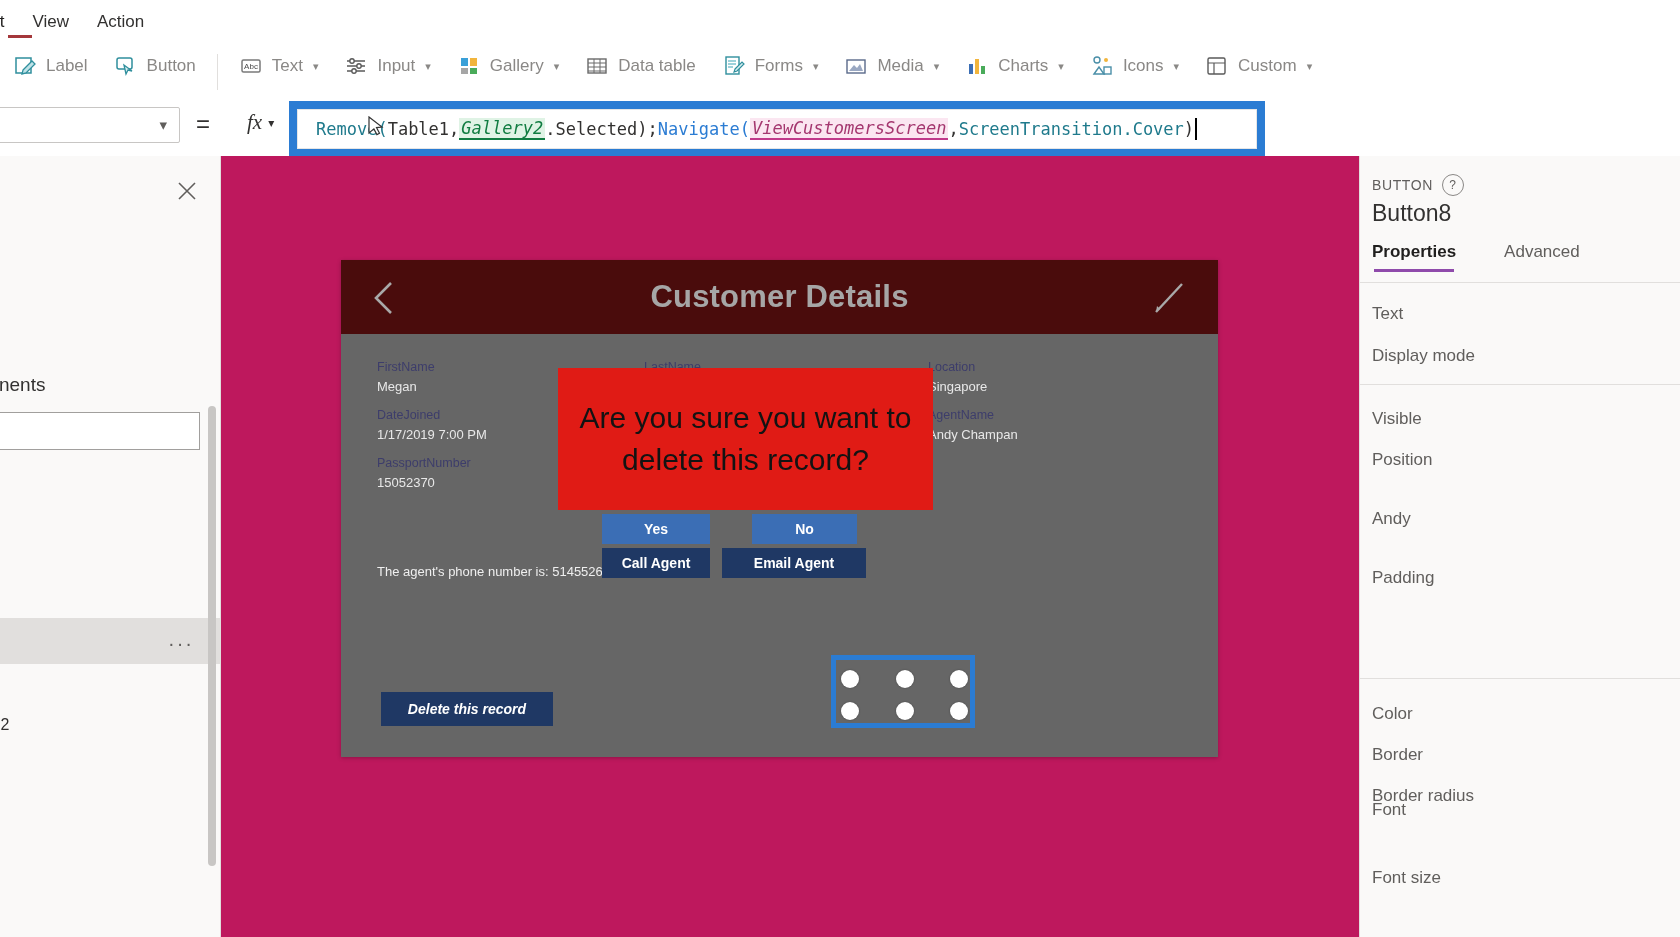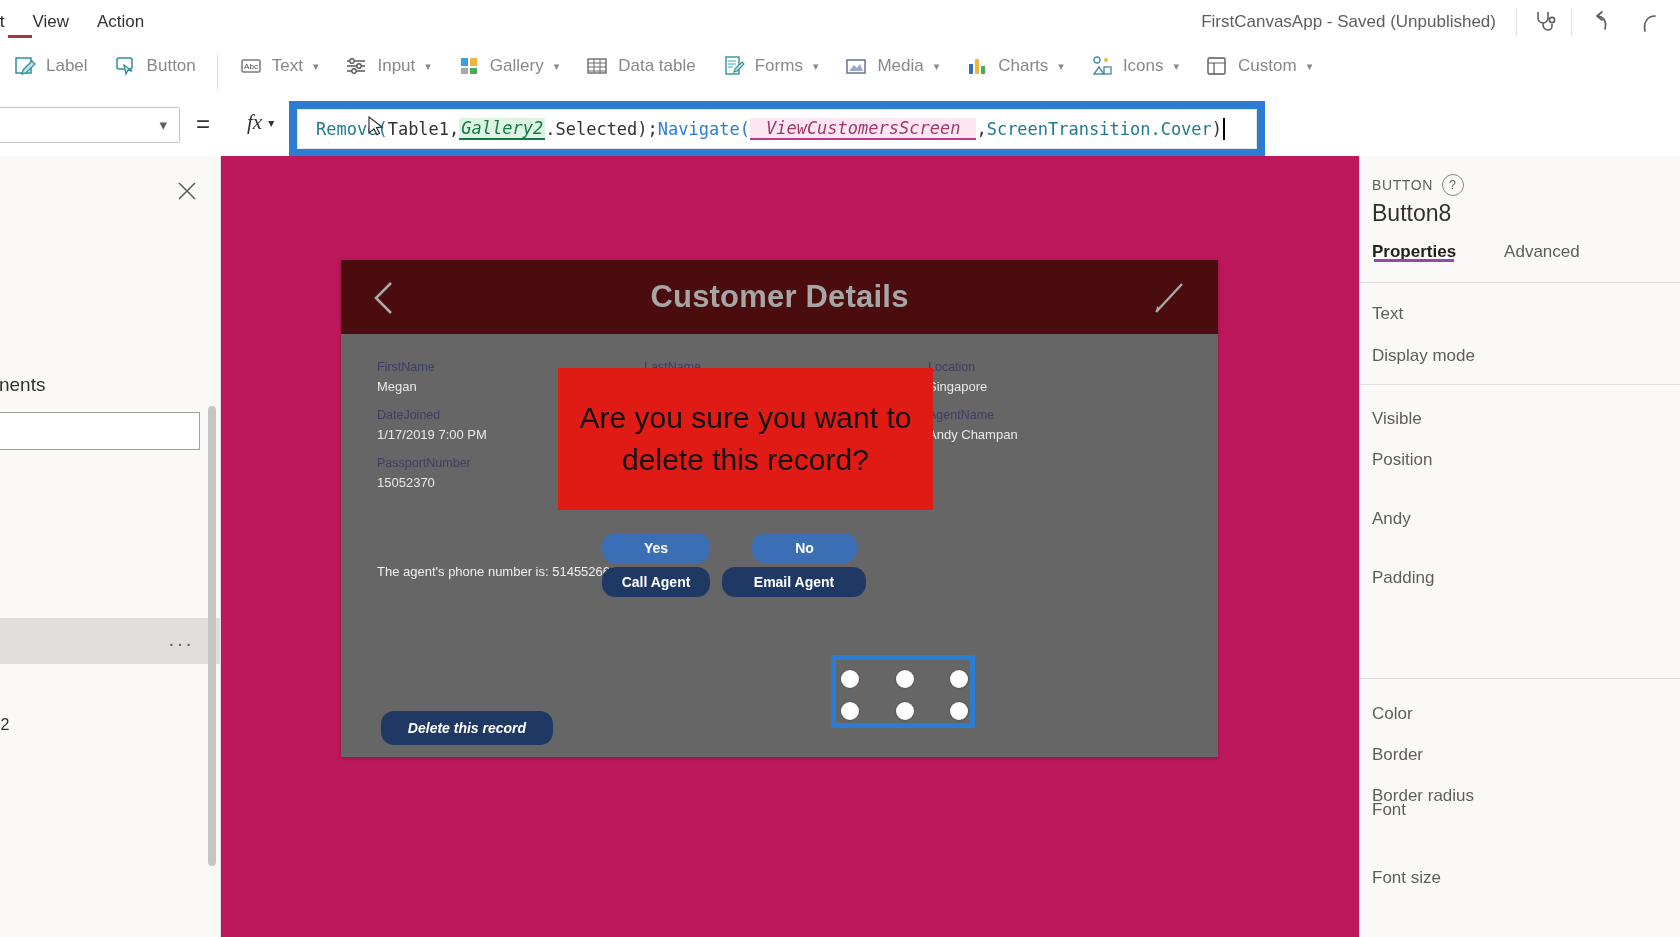--- a/index.html
+++ b/index.html
@@ -95,21 +95,21 @@
   .tok-fn{color:#1f7a8c;}
   .tok-fn2{color:#2b7cd3;}
   .tok-plain{color:#323130;}
   .tok-punct{color:#323130;}
   .tok-gallery{
     color:#107c41;font-style:italic;background:#dff3e5;
     border-bottom:2px solid #107c41;padding:0 2px;
   }
   .tok-screen{
     color:#a4376f;font-style:italic;background:#fbe6f1;
-    border-bottom:2px solid #c0398a;padding:0 16px;
+    border-bottom:2px solid #c0398a;padding:0 2px;
   }
   .tok-enum{color:#1f7a8c;}
   .caret-bar{
     display:inline-block;width:2px;height:22px;background:#000;
     vertical-align:middle;margin-left:1px;
   }
   .mouse-cursor{
     position:absolute;left:368px;top:116px;width:18px;height:24px;z-index:60;
     pointer-events:none;
   }
@@ -168,24 +168,23 @@
     position:absolute;right:28px;top:18px;width:38px;height:40px;cursor:pointer;
   }
   .fld{position:absolute;}
   .fld .lbl{font-size:12.5px;color:#3d3d6b;line-height:18px;}
   .fld .val{font-size:13px;color:#e8e8e8;line-height:22px;}
   .agent-phone{
     position:absolute;left:36px;top:304px;font-size:13px;color:#efefef;
     white-space:nowrap;
   }
   .appbtn{
-    position:absolute;border-radius:13px;display:flex;align-items:center;
+    position:absolute;border-radius:0;display:flex;align-items:center;
     justify-content:center;color:#ffffff;font-size:14px;font-weight:bold;
     cursor:pointer;
-    margin-top:19px;
   }
   .btn-blue{background:#3b6eb5;}
   .btn-navy{background:#1f3864;}
   .btn-yes{left:261px;top:254px;width:108px;height:30px;}
   .btn-no{left:411px;top:254px;width:105px;height:30px;}
   .btn-emailagent{left:381px;top:288px;width:144px;height:30px;}
   .btn-callagent{left:261px;top:288px;width:108px;height:30px;}
   .btn-delete{left:40px;top:432px;width:172px;height:34px;font-style:italic;}
   .confirm-box{
     position:absolute;left:217px;top:108px;width:375px;height:142px;
@@ -226,21 +225,21 @@
     font-size:12px;color:#605e5c;cursor:pointer;
   }
   .rp-name{
     position:absolute;left:12px;top:44px;font-size:23px;color:#323130;
   }
   .rp-tabs{
     position:absolute;left:12px;top:86px;width:297px;height:40px;
     display:flex;align-items:flex-start;gap:48px;
   }
   .rp-tab{
-    position:relative;font-size:17px;color:#605e5c;cursor:pointer;
+    position:relative;font-size:17px;color:#605e5c;cursor:pointer;padding-bottom:10px;
   }
   .rp-tab.active{color:#201f1e;font-weight:bold;}
   .rp-tab.active::after{
     content:"";position:absolute;left:2px;right:2px;bottom:0;height:3px;background:#8f4bab;
   }
   .rp-divider{
     position:absolute;left:0;width:321px;height:1px;background:#e1dfdd;
   }
   .rp-prop{
     position:absolute;left:12px;font-size:17px;color:#605e5c;
@@ -256,42 +255,20 @@
       <span>rt</span>
     </div>
     <div class="menu-item">
       <span>View</span>
     </div>
     <div class="menu-item">
       <span>Action</span>
     </div>
   </div>
 
-  <div class="title-area">
-    <div class="app-title">FirstCanvasApp - Saved (Unpublished)</div>
-    <div class="tb-sep"></div>
-    <div class="tb-icon">
-      <svg width="26" height="26" viewBox="0 0 26 26">
-          <path d="M7 3v6a5 5 0 0 0 10 0V3" fill="none" stroke="#605e5c" stroke-width="1.6"></path>
-          <path d="M12 14v2a5 5 0 0 0 5 5 4 4 0 0 0 4-4v-2" fill="none" stroke="#605e5c" stroke-width="1.6"></path>
-          <circle cx="21" cy="11" r="2.6" fill="none" stroke="#605e5c" stroke-width="1.6"></circle>
-        </svg>
-    </div>
-    <div class="tb-sep"></div>
-    <div class="tb-icon">
-      <svg width="28" height="26" viewBox="0 0 28 26">
-          <path d="M20 20c2-8-2-13-8-13M12 7l5-4M12 7l5 4" fill="none" stroke="#605e5c" stroke-width="1.7" stroke-linecap="round" stroke-linejoin="round"></path>
-        </svg>
-    </div>
-    <div class="tb-icon">
-      <svg width="28" height="26" viewBox="0 0 28 26">
-          <path d="M6 22c-2-9 3-15 10-15" fill="none" stroke="#605e5c" stroke-width="1.7" stroke-linecap="round"></path>
-        </svg>
-    </div>
-  </div>
 </div>
 
 <div class="ribbon">
   <div class="ribbon-group">
     <div class="rb">
       <span class="glyph">
         <svg width="22" height="22" viewBox="0 0 22 22">
             <rect x="2" y="3" width="15" height="15" fill="none" stroke="#2f8f9d" stroke-width="1.5"></rect>
             <path d="M9 15l9-9 3 3-9 9-4 1z" fill="#bfe3e8" stroke="#2f8f9d" stroke-width="1.3"></path>
           </svg>

